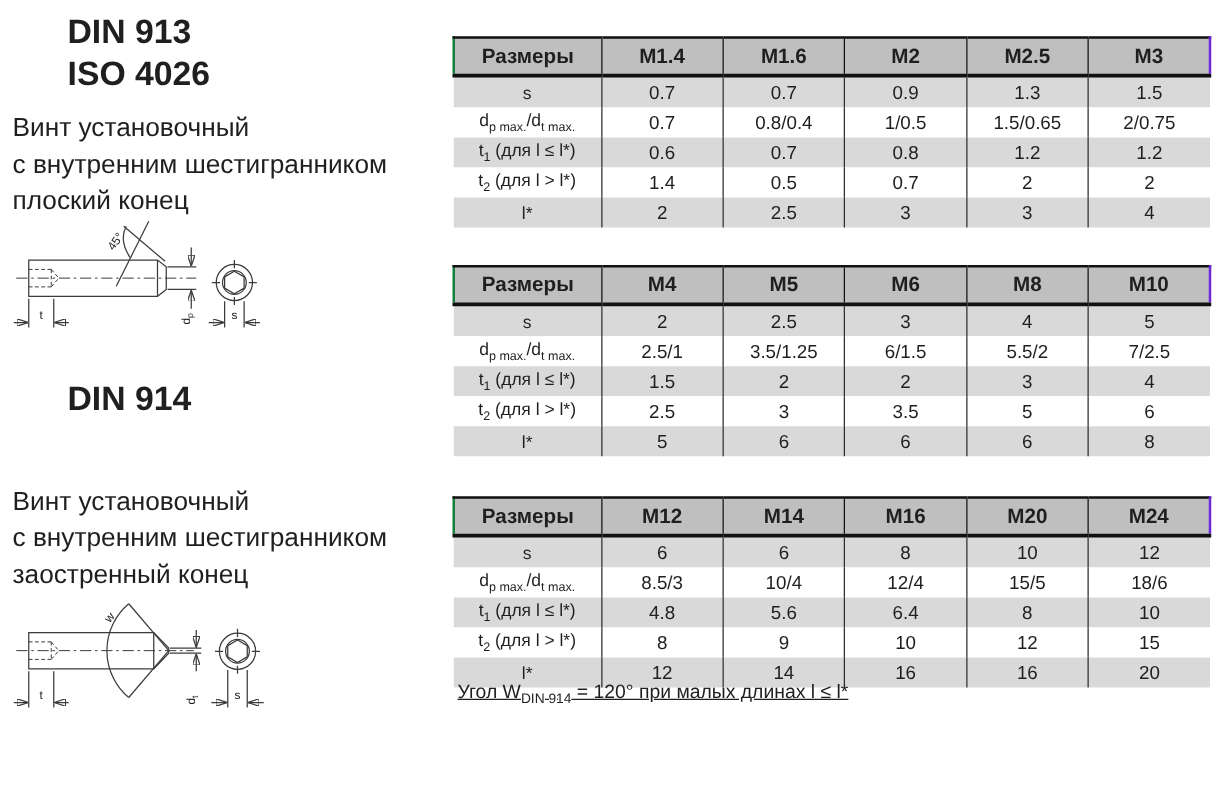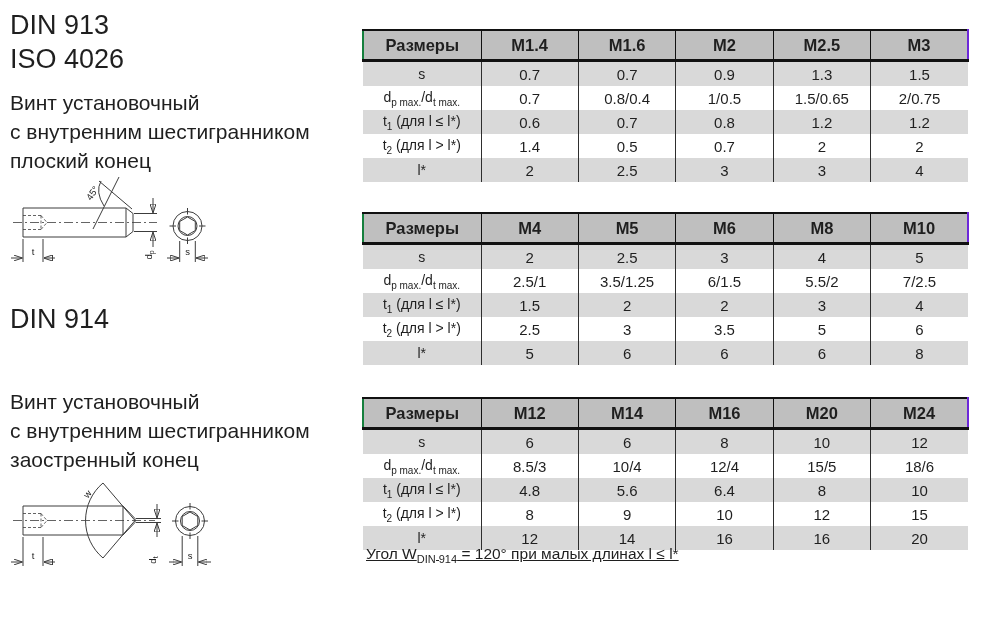--- a/index.html
+++ b/index.html
@@ -1,19 +1,19 @@
 <!DOCTYPE html>
 <html><head>
 <meta charset="utf-8">
 <style>
   html,body{margin:0;padding:0;background:#fff;}
   #page{position:relative;width:984px;height:628px;background:#ffffff;
         font-family:"Liberation Sans",sans-serif;color:#1f1f1f;overflow:hidden;}
   .abs{position:absolute;}
-  .std-title{font-weight:normal;font-size:27px;line-height:34px;}
+  .std-title{font-weight:bold;font-size:27px;line-height:34px;margin-left:44px;}
   .desc{font-size:21px;line-height:29px;}
   table.spec{border-collapse:collapse;table-layout:fixed;width:607px;}
   table.spec th{height:28px;background:#bfbfbf;font-size:16.5px;font-weight:bold;
     border-top:2px solid #111;border-bottom:3px solid #111;border-right:1.4px solid #111;
     text-align:center;padding:0;}
   table.spec th.c0{border-left:2px solid #15803d;}
   table.spec th.last{border-right:2px solid #6d28d9;text-align:center;}
   table.spec td{height:24px;font-size:15px;text-align:center;
     border-right:1.3px solid #2e2e2e;padding:0;}
   table.spec td:last-child{border-right:none;}

